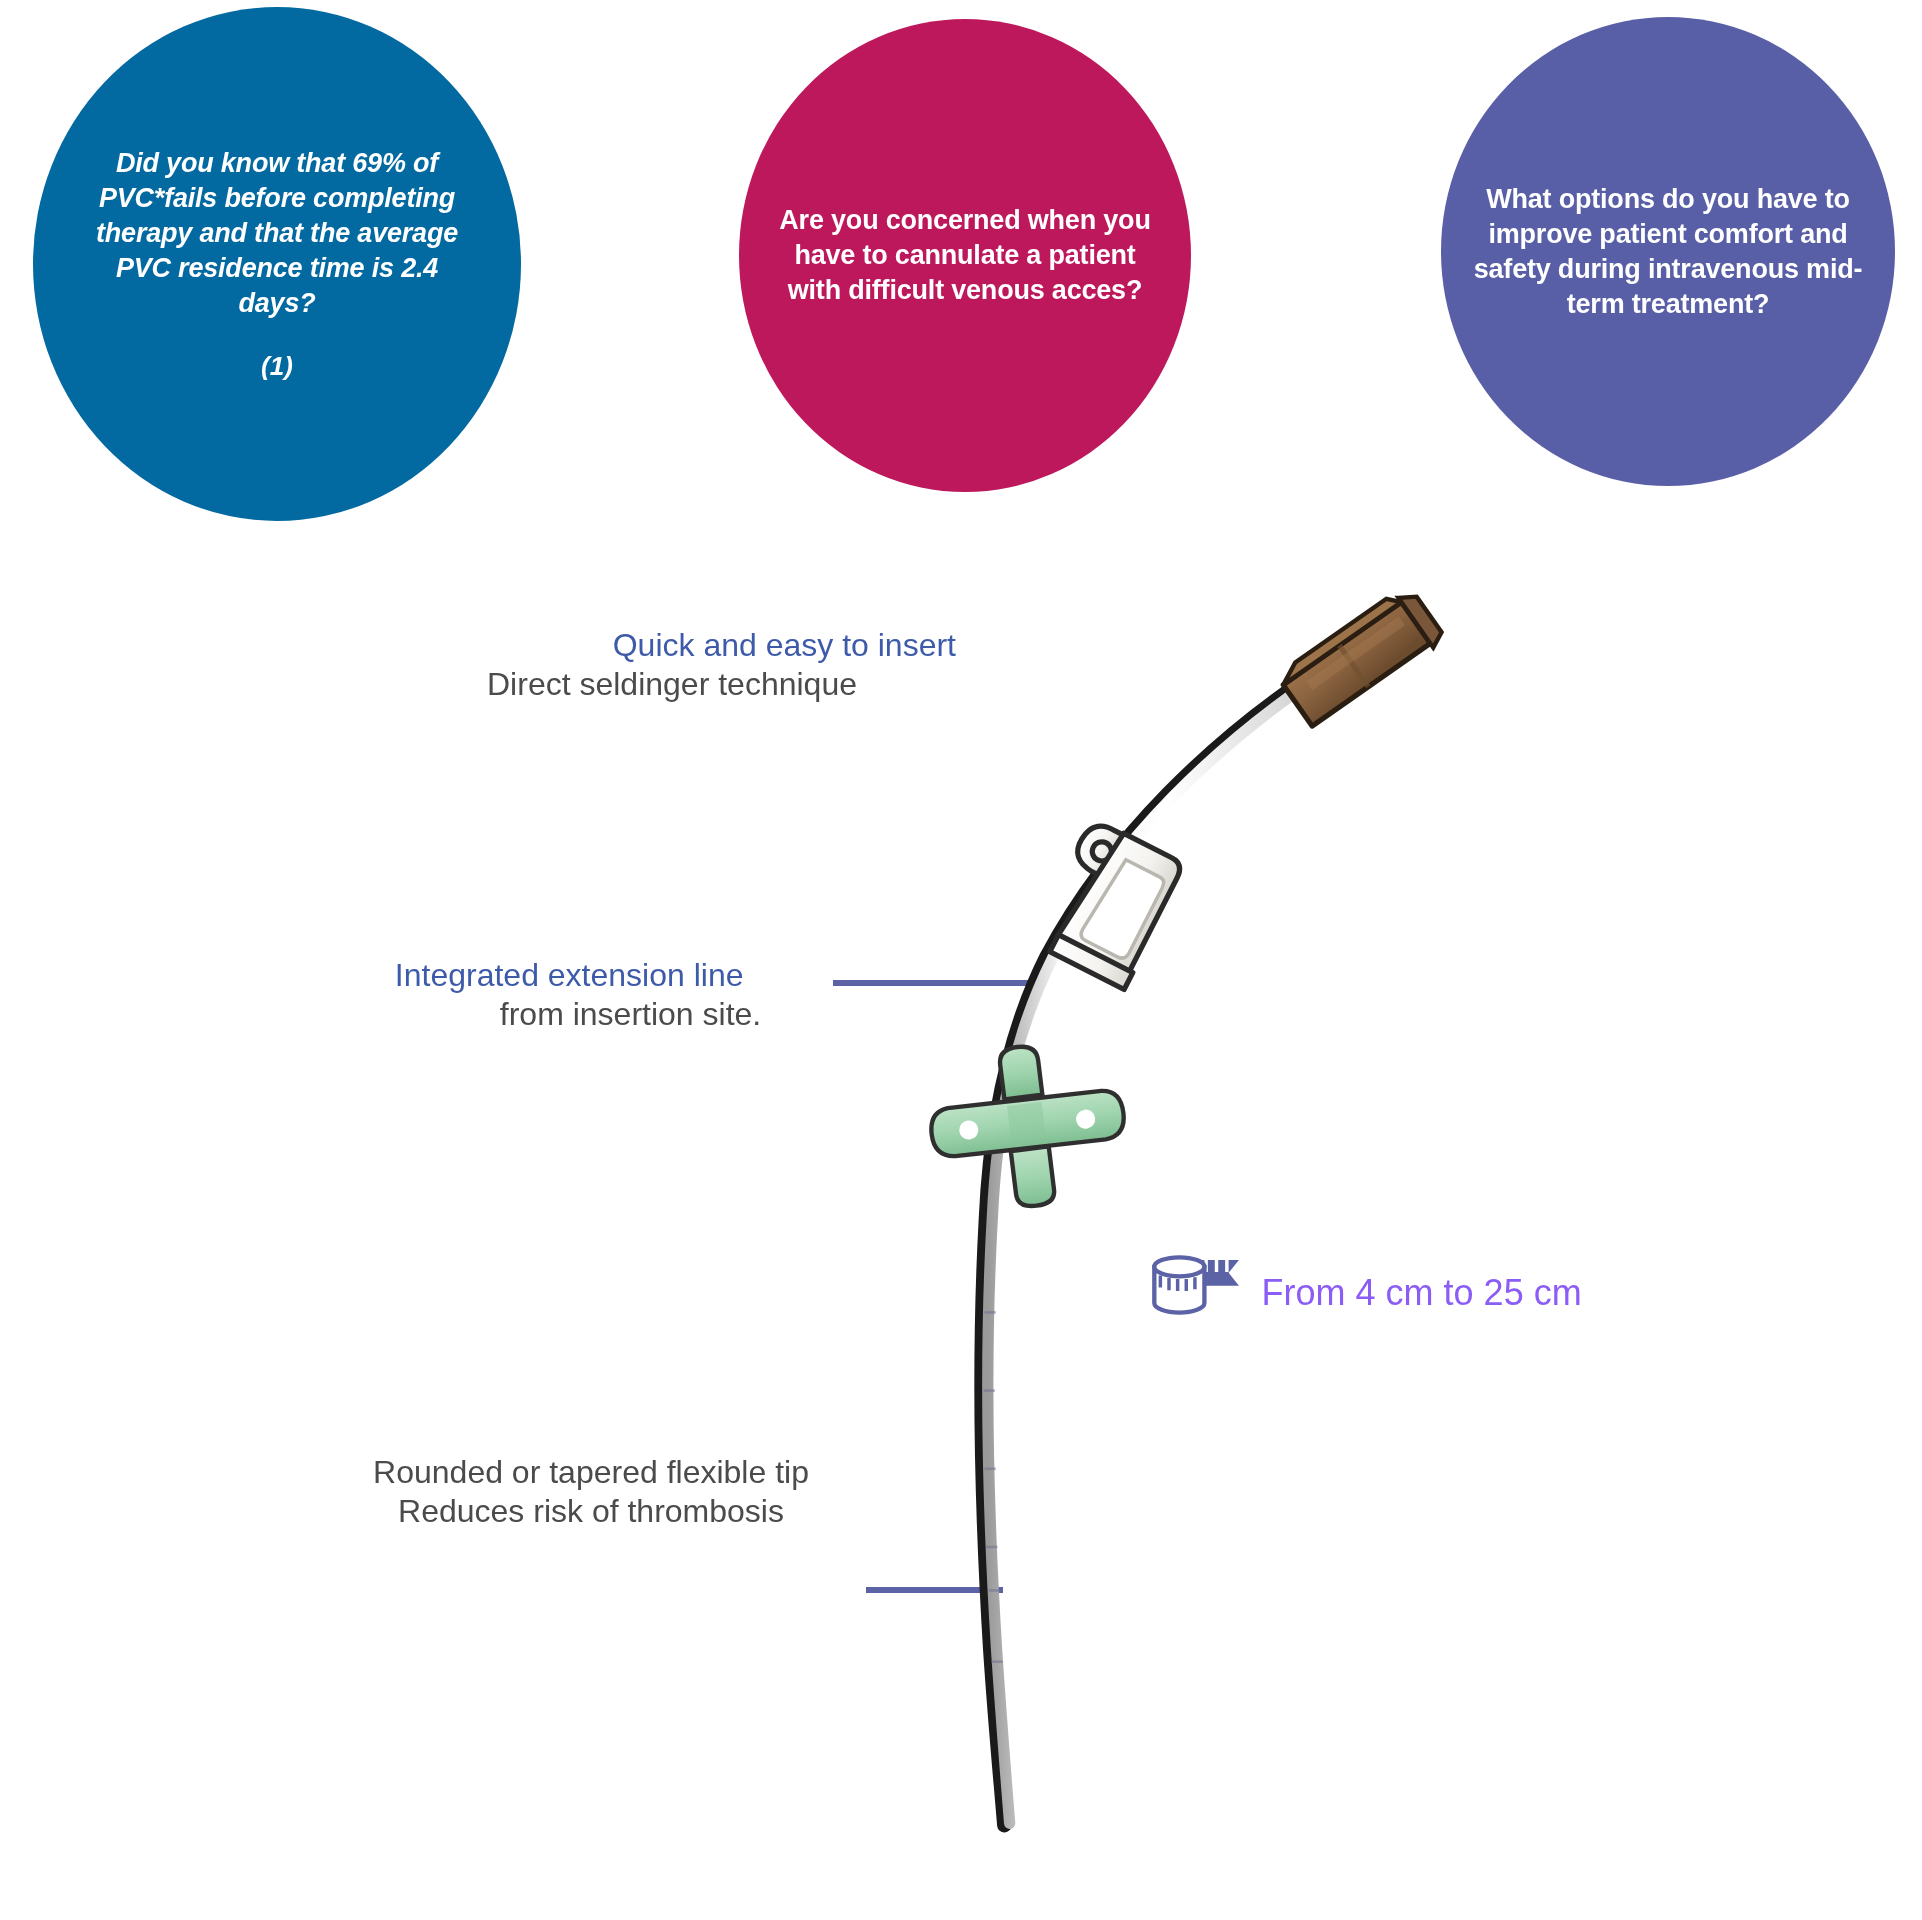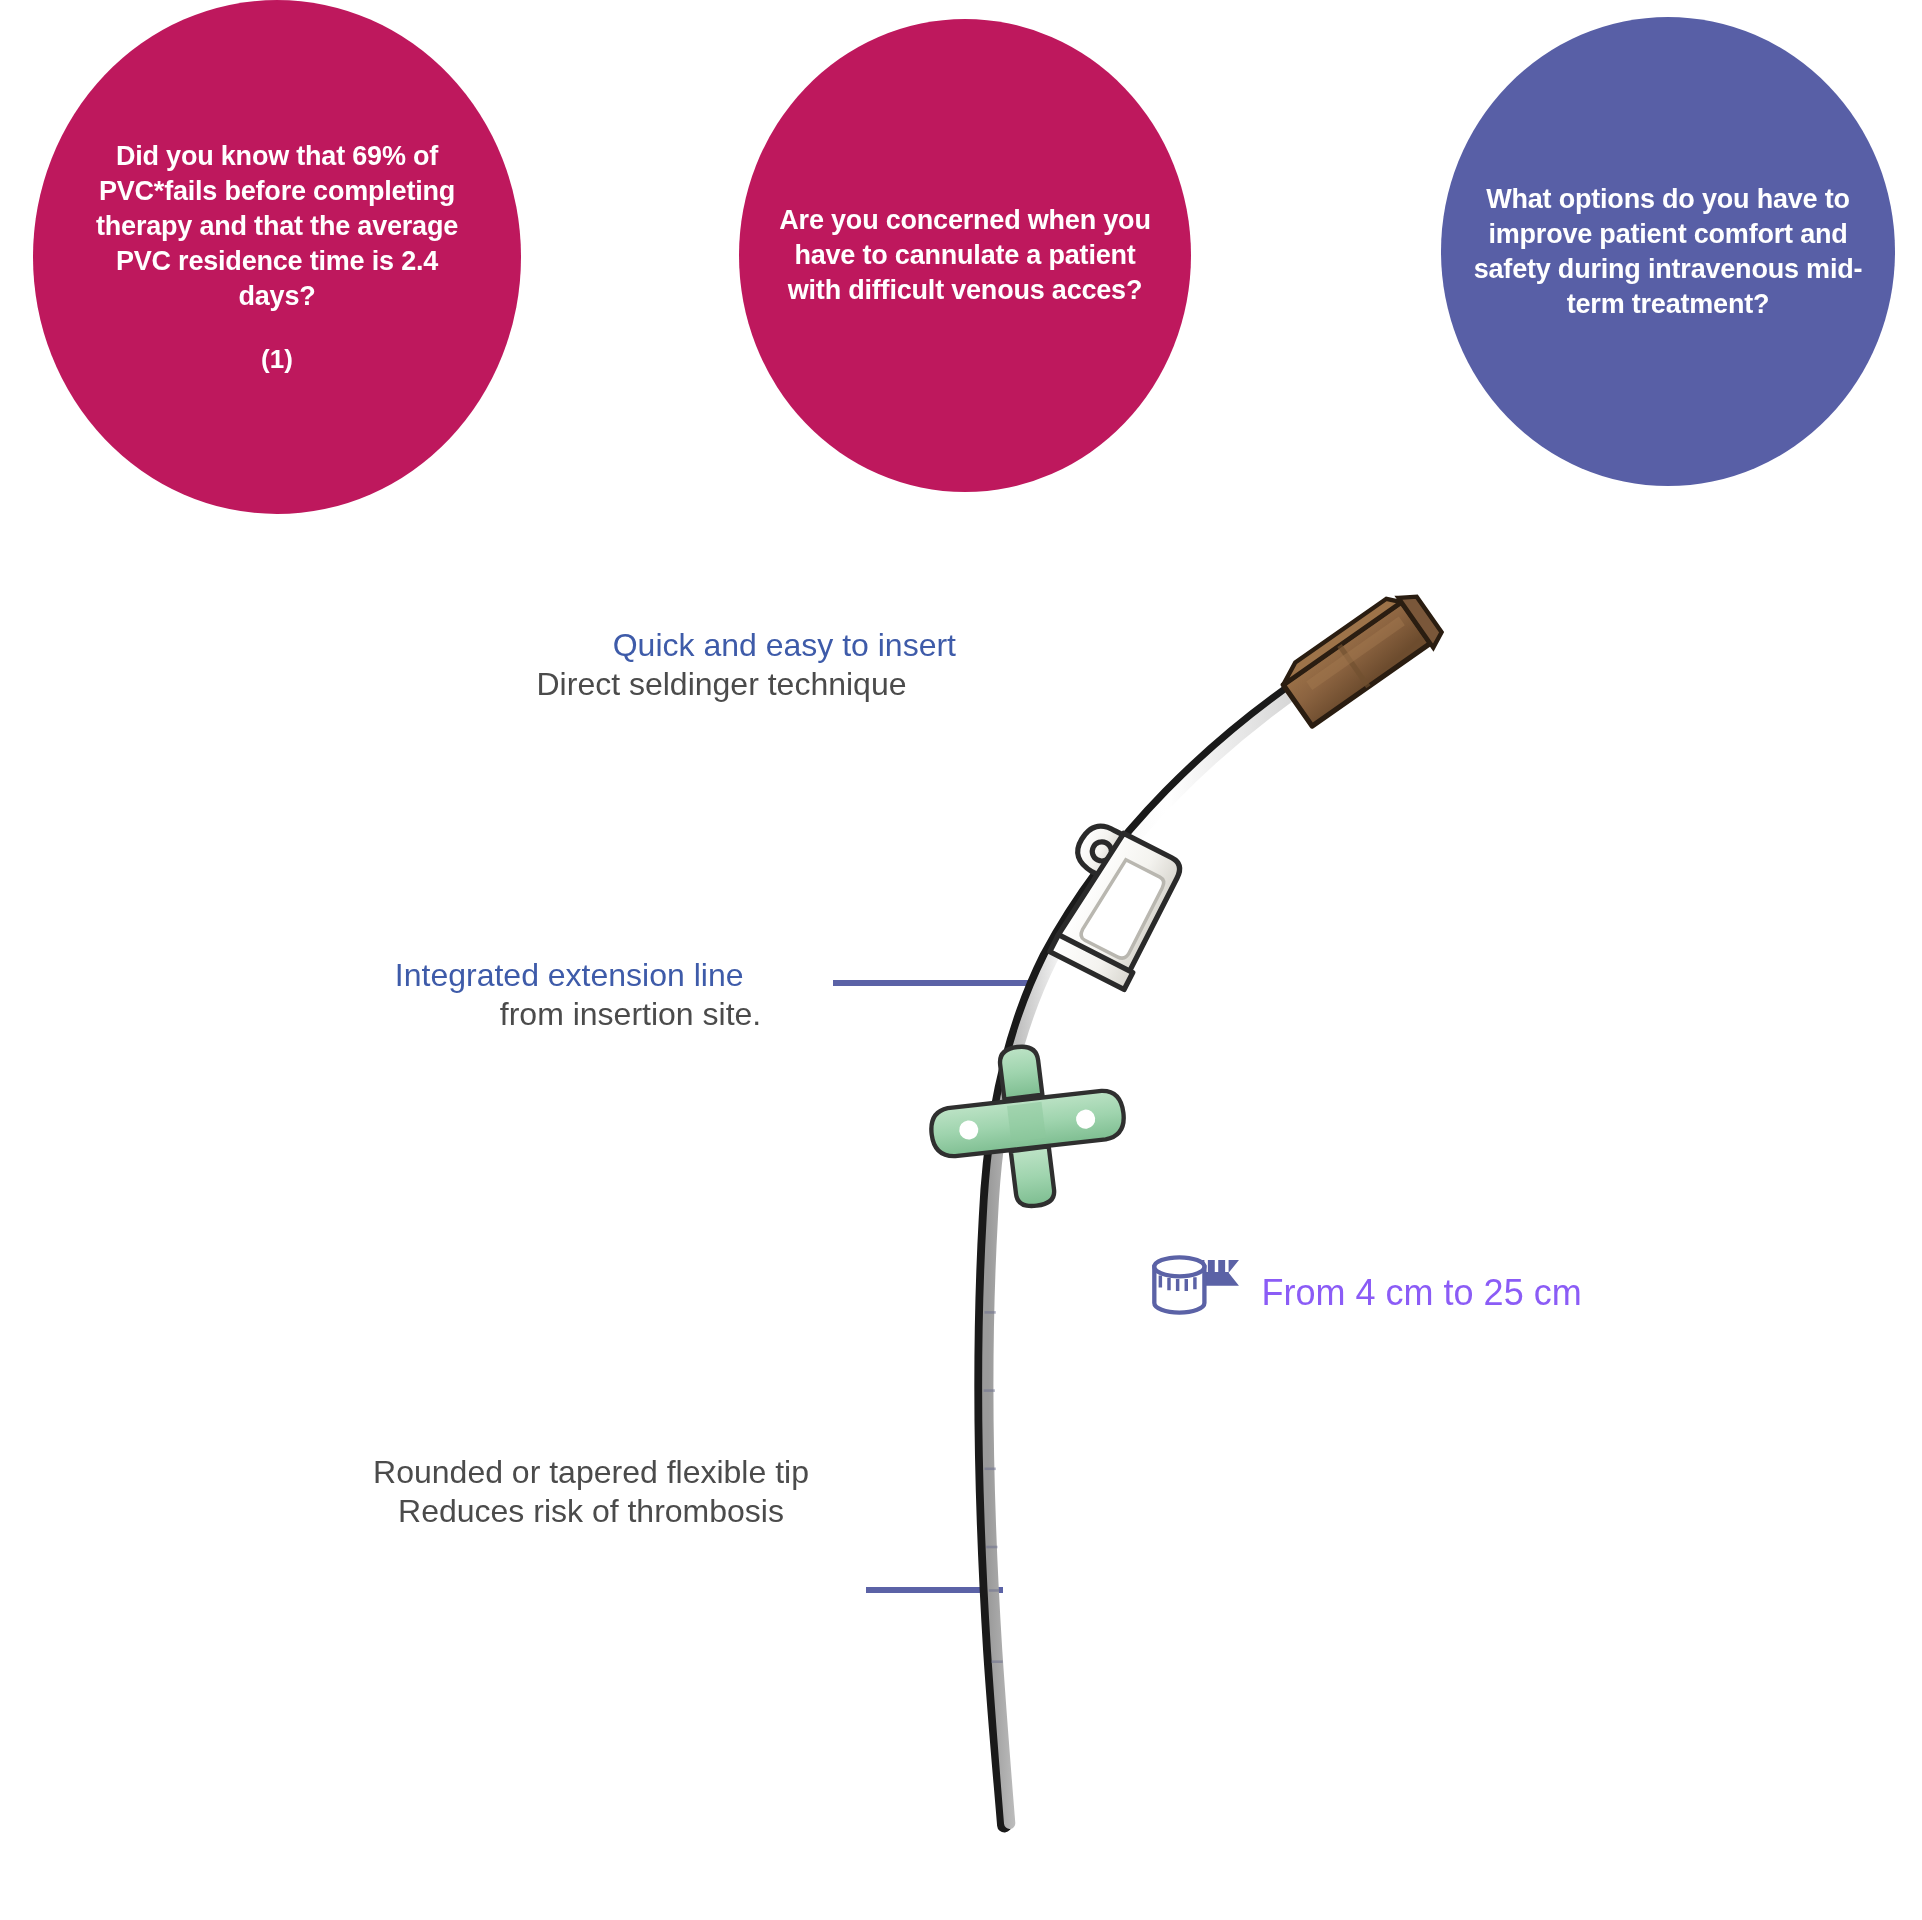--- a/index.html
+++ b/index.html
@@ -33,24 +33,25 @@
     line-height: 1.30;
     letter-spacing: -0.2px;
   }
   .bubble .bref {
     margin-top: 29.5px;
     font-size: 26px;
     font-weight: bold;
   }
 
   #bubble-1 {
-    left: 33px;   top: 0;
+    left: 33px;   top: 7px;
     width: 488px; height: 514px;
-    background: #be185d;
+    background: #0369a1;
     padding: 0 45px;
+    font-style: italic;
   }
   #bubble-1 .btext { font-size: 27px; }
 
   #bubble-2 {
     left: 739px;  top: 19px;
     width: 452px; height: 473px;
     background: #be185d;
     padding: 0 40px;
   }
   #bubble-2 .btext { font-size: 27px; }
@@ -72,21 +73,21 @@
     white-space: nowrap;
   }
   .callout .c-body {
     color: #4B4B4B;
     font-size: 32px;
     line-height: 1.22;
   }
 
   #callout-quick      { left: 487px; top: 627px;  text-align: center; width: 469px; }
   #callout-quick .c-title { text-align: right; }
-  #callout-quick .c-body  { text-align: center; }
+  #callout-quick .c-body  { text-align: left; }
 
   #callout-extension  { left: 400px; top: 909px; width: 461px; text-align: center; }
   #callout-extension .c-title { text-align: left; margin-left: -5.2px; margin-top: 48px; }
 
   #callout-atraumatic { left: 313px; top: 1453px; width: 556px; text-align: center; }
 
   
   .leader {
     position: absolute;
     background: #5B62A6;

